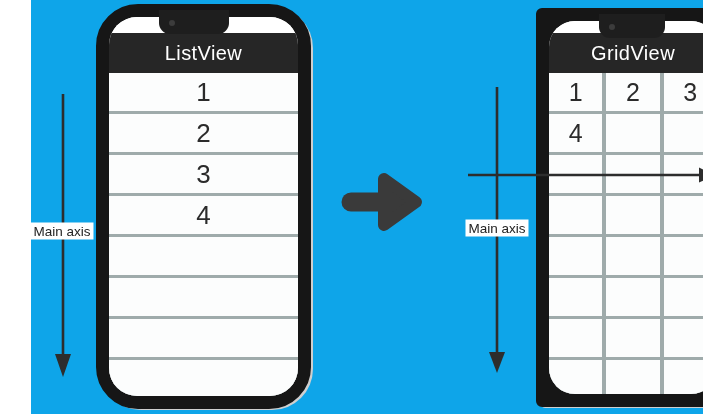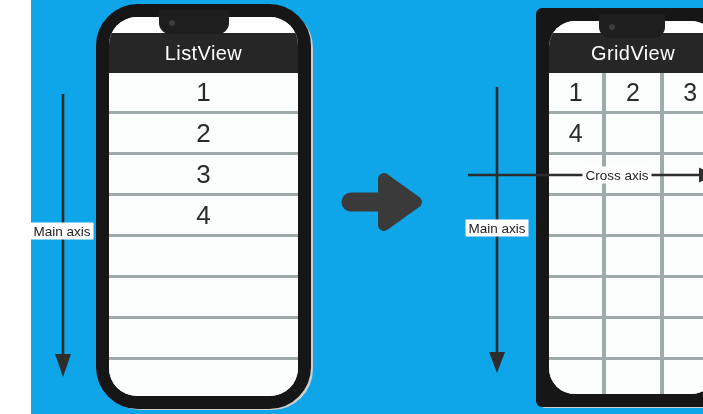--- a/index.html
+++ b/index.html
@@ -205,14 +205,13 @@
     </g>
 
     <g>
       <line class="axis-stroke" x1="437" y1="175" x2="671" y2="175"></line>
       <polygon class="axis-head" points="668,167.5 668,182.5 684,175"></polygon>
     </g>
   </svg>
 
   <div class="axis-label" style="left:31px;top:231px;">Main axis</div>
   <div class="axis-label" style="left:466px;top:228px;">Main axis</div>
-  <div class="axis-label" style="left:586px;top:175px;">Cross axis</div>
 </div>
 
 </body></html>

